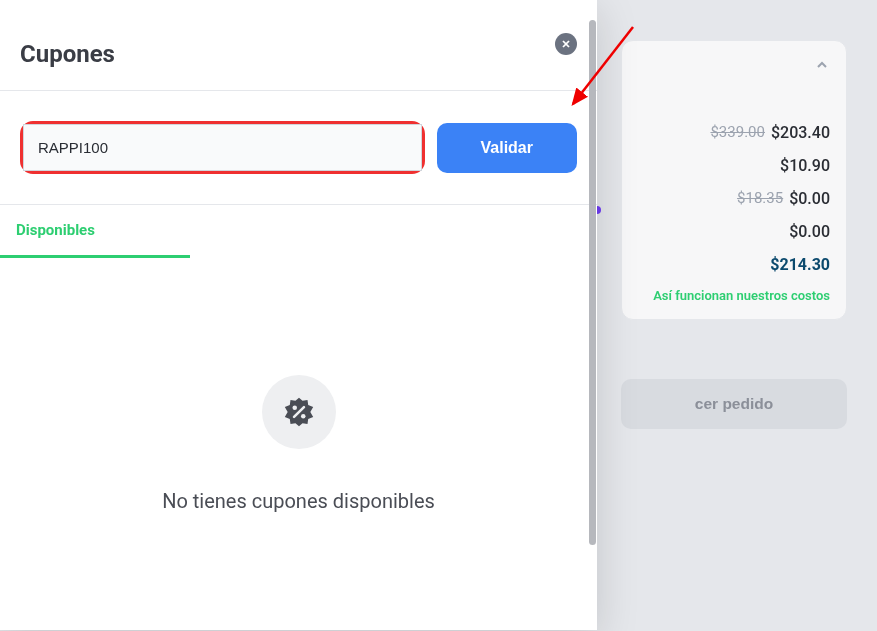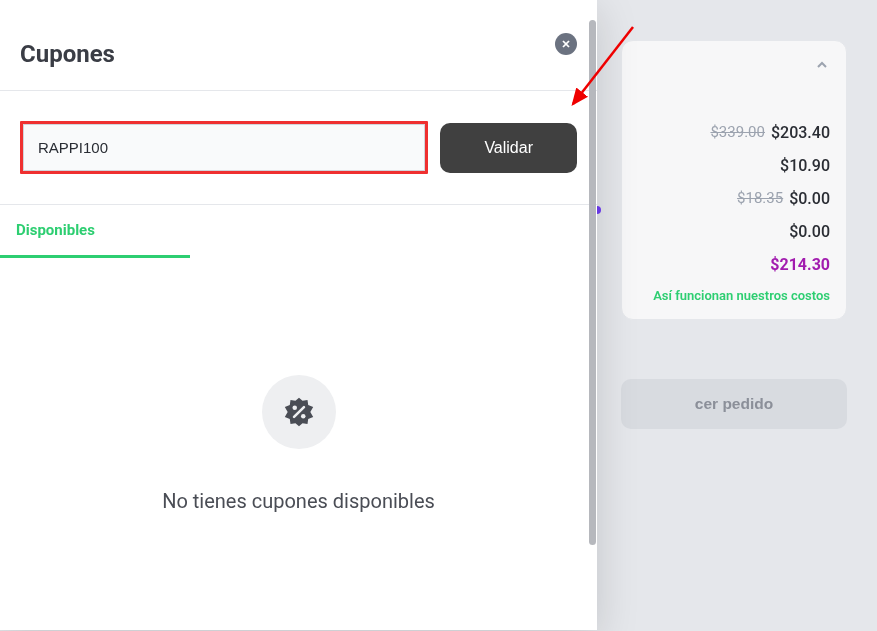--- a/index.html
+++ b/index.html
@@ -44,21 +44,21 @@
     .price-old {
       text-decoration: line-through;
       color: #9ca3af;
       font-size: 15px;
     }
     .price-current {
       color: #2a2d34;
       font-weight: 500;
     }
     .price-total {
-      color: #a21caf;
+      color: #0c4a6e;
       font-weight: 700;
     }
     .costs-link {
       color: #2dce71;
       font-size: 13px;
       font-weight: 600;
       text-align: right;
       margin-top: 8px;
       cursor: pointer;
     }
@@ -118,40 +118,40 @@
     
     .coupon-input-row {
       display: flex;
       gap: 12px;
       padding: 30px 20px 30px 20px;
       align-items: center;
     }
     .coupon-input-wrap {
       flex: 1;
       border: 3px solid #ef3030;
-      border-radius: 1px;
+      border-radius: 13px;
       position: relative;
     }
     .coupon-input {
       width: 100%;
       padding: 14px 14px;
       border: 1px solid #d1d5db;
       background: #f9fafb;
       font-size: 15px;
       color: #2a2d34;
       outline: none;
     }
     .validate-btn {
       padding: 16px 44px;
-      background: #404040;
+      background: #3b82f6;
       color: #fff;
       border: none;
       border-radius: 10px;
       font-size: 16px;
-      font-weight: 400;
+      font-weight: 700;
       cursor: pointer;
     }
     
     .tabs-row {
       border-top: 1px solid #e5e7eb;
       display: flex;
       padding: 0 0px;
     }
     .tab {
       padding: 16px 16px;

